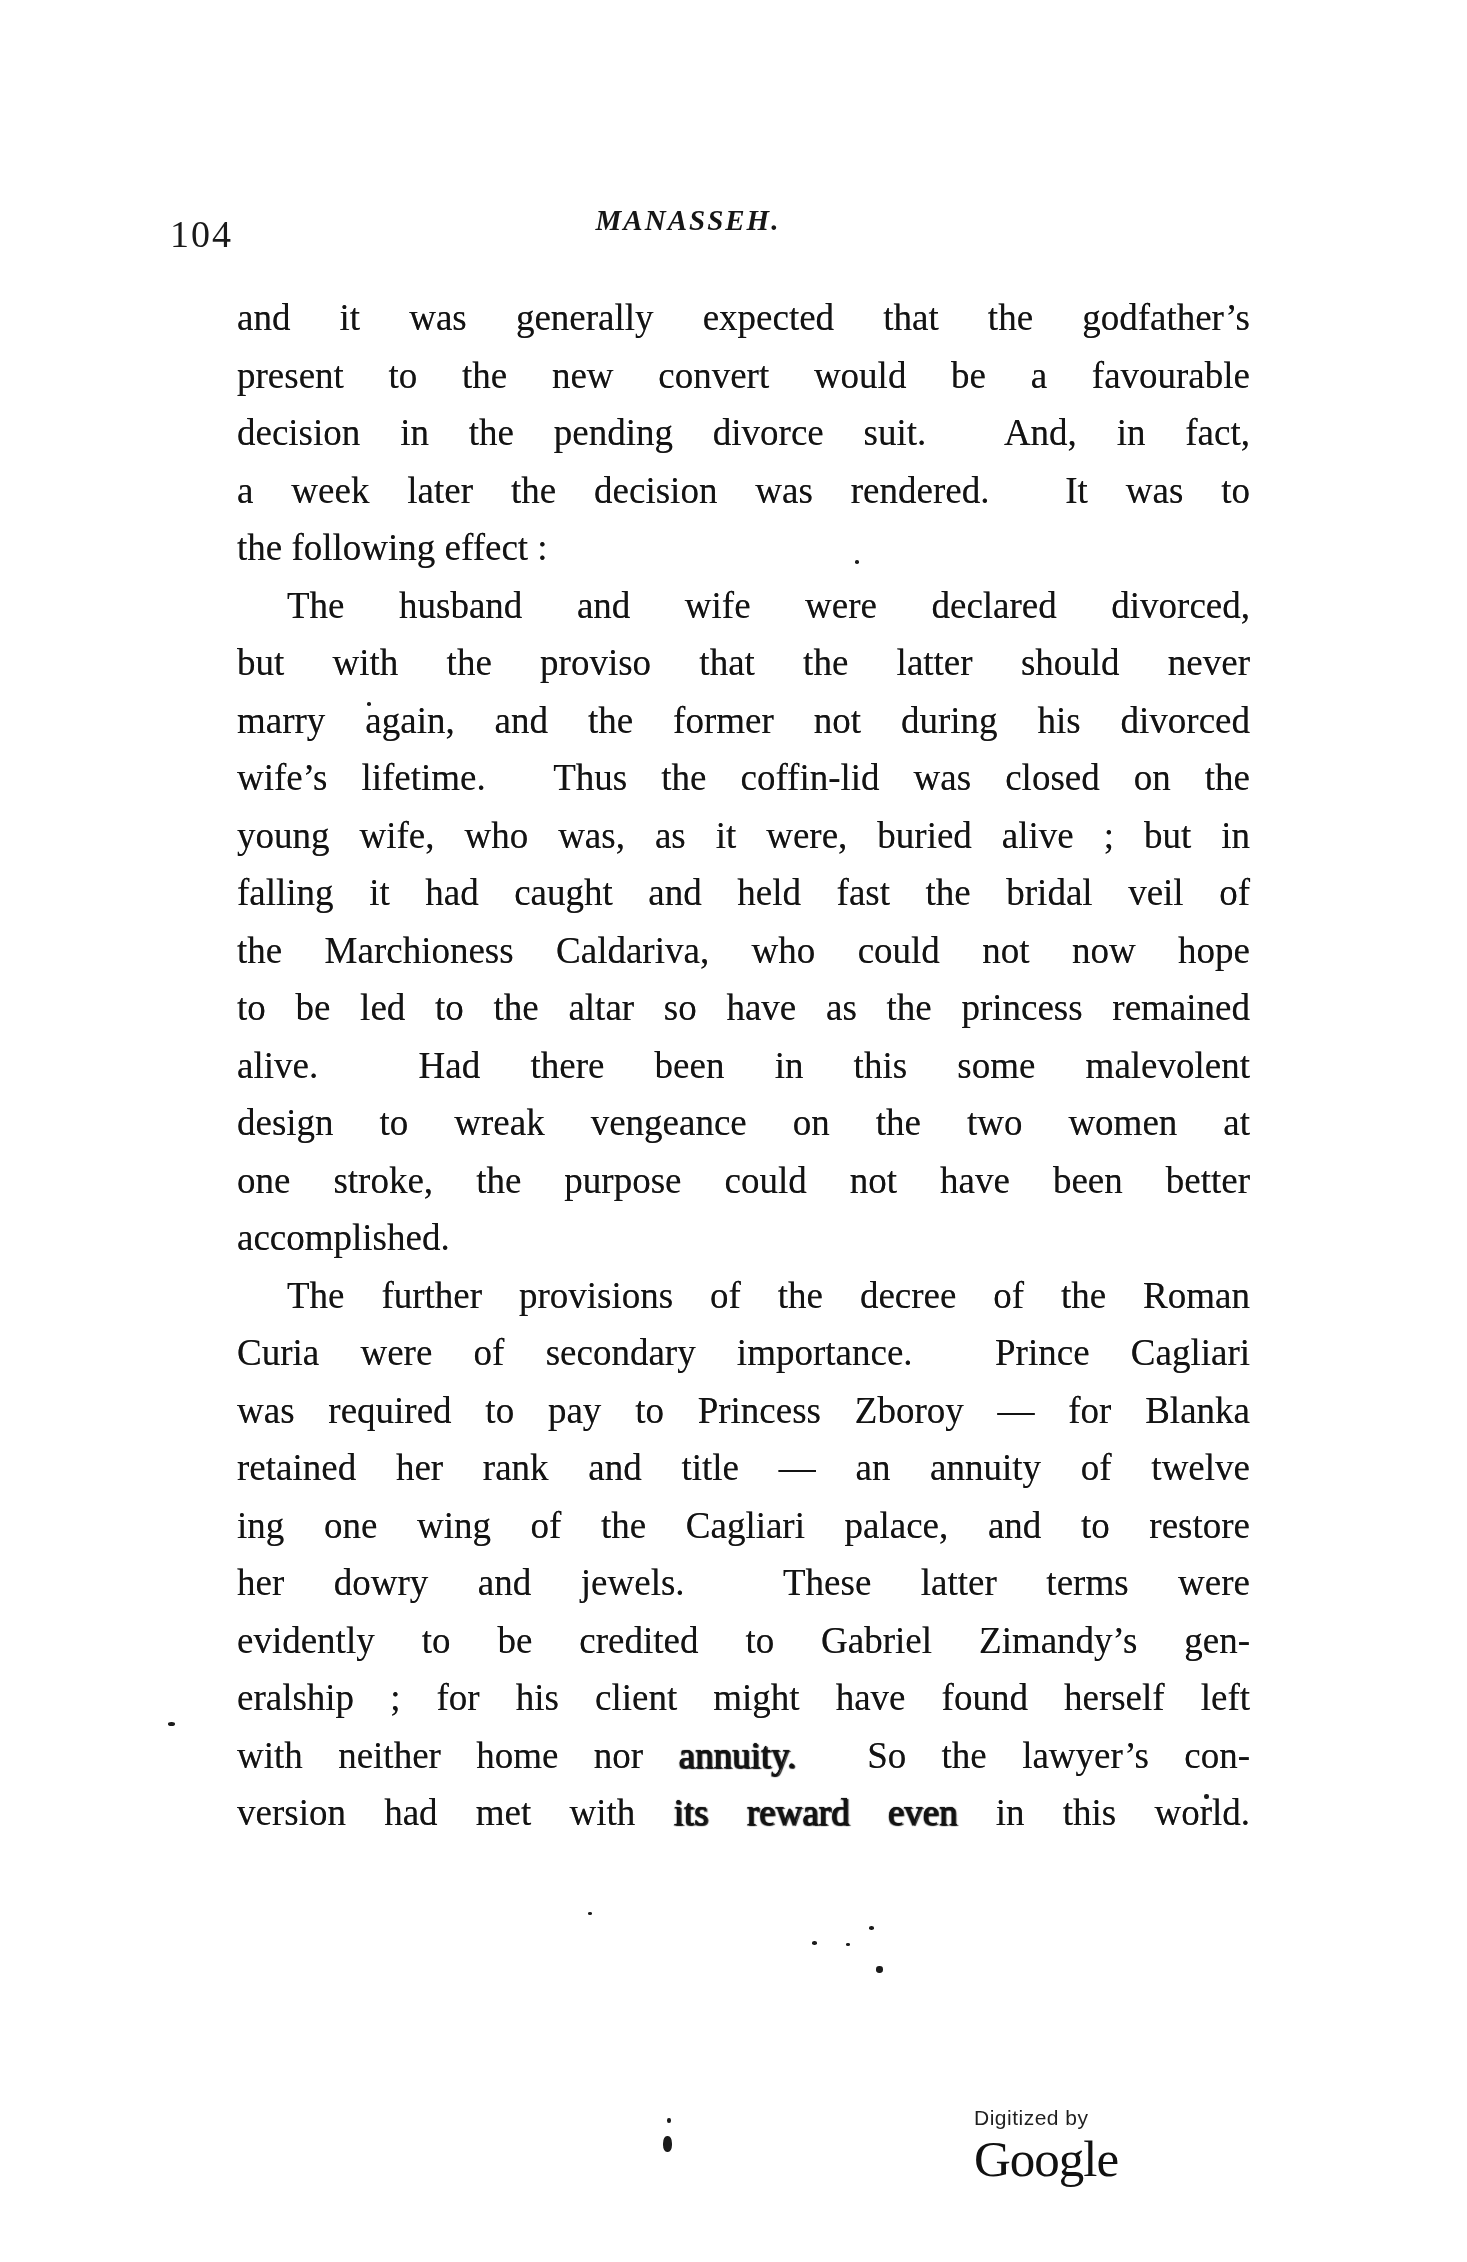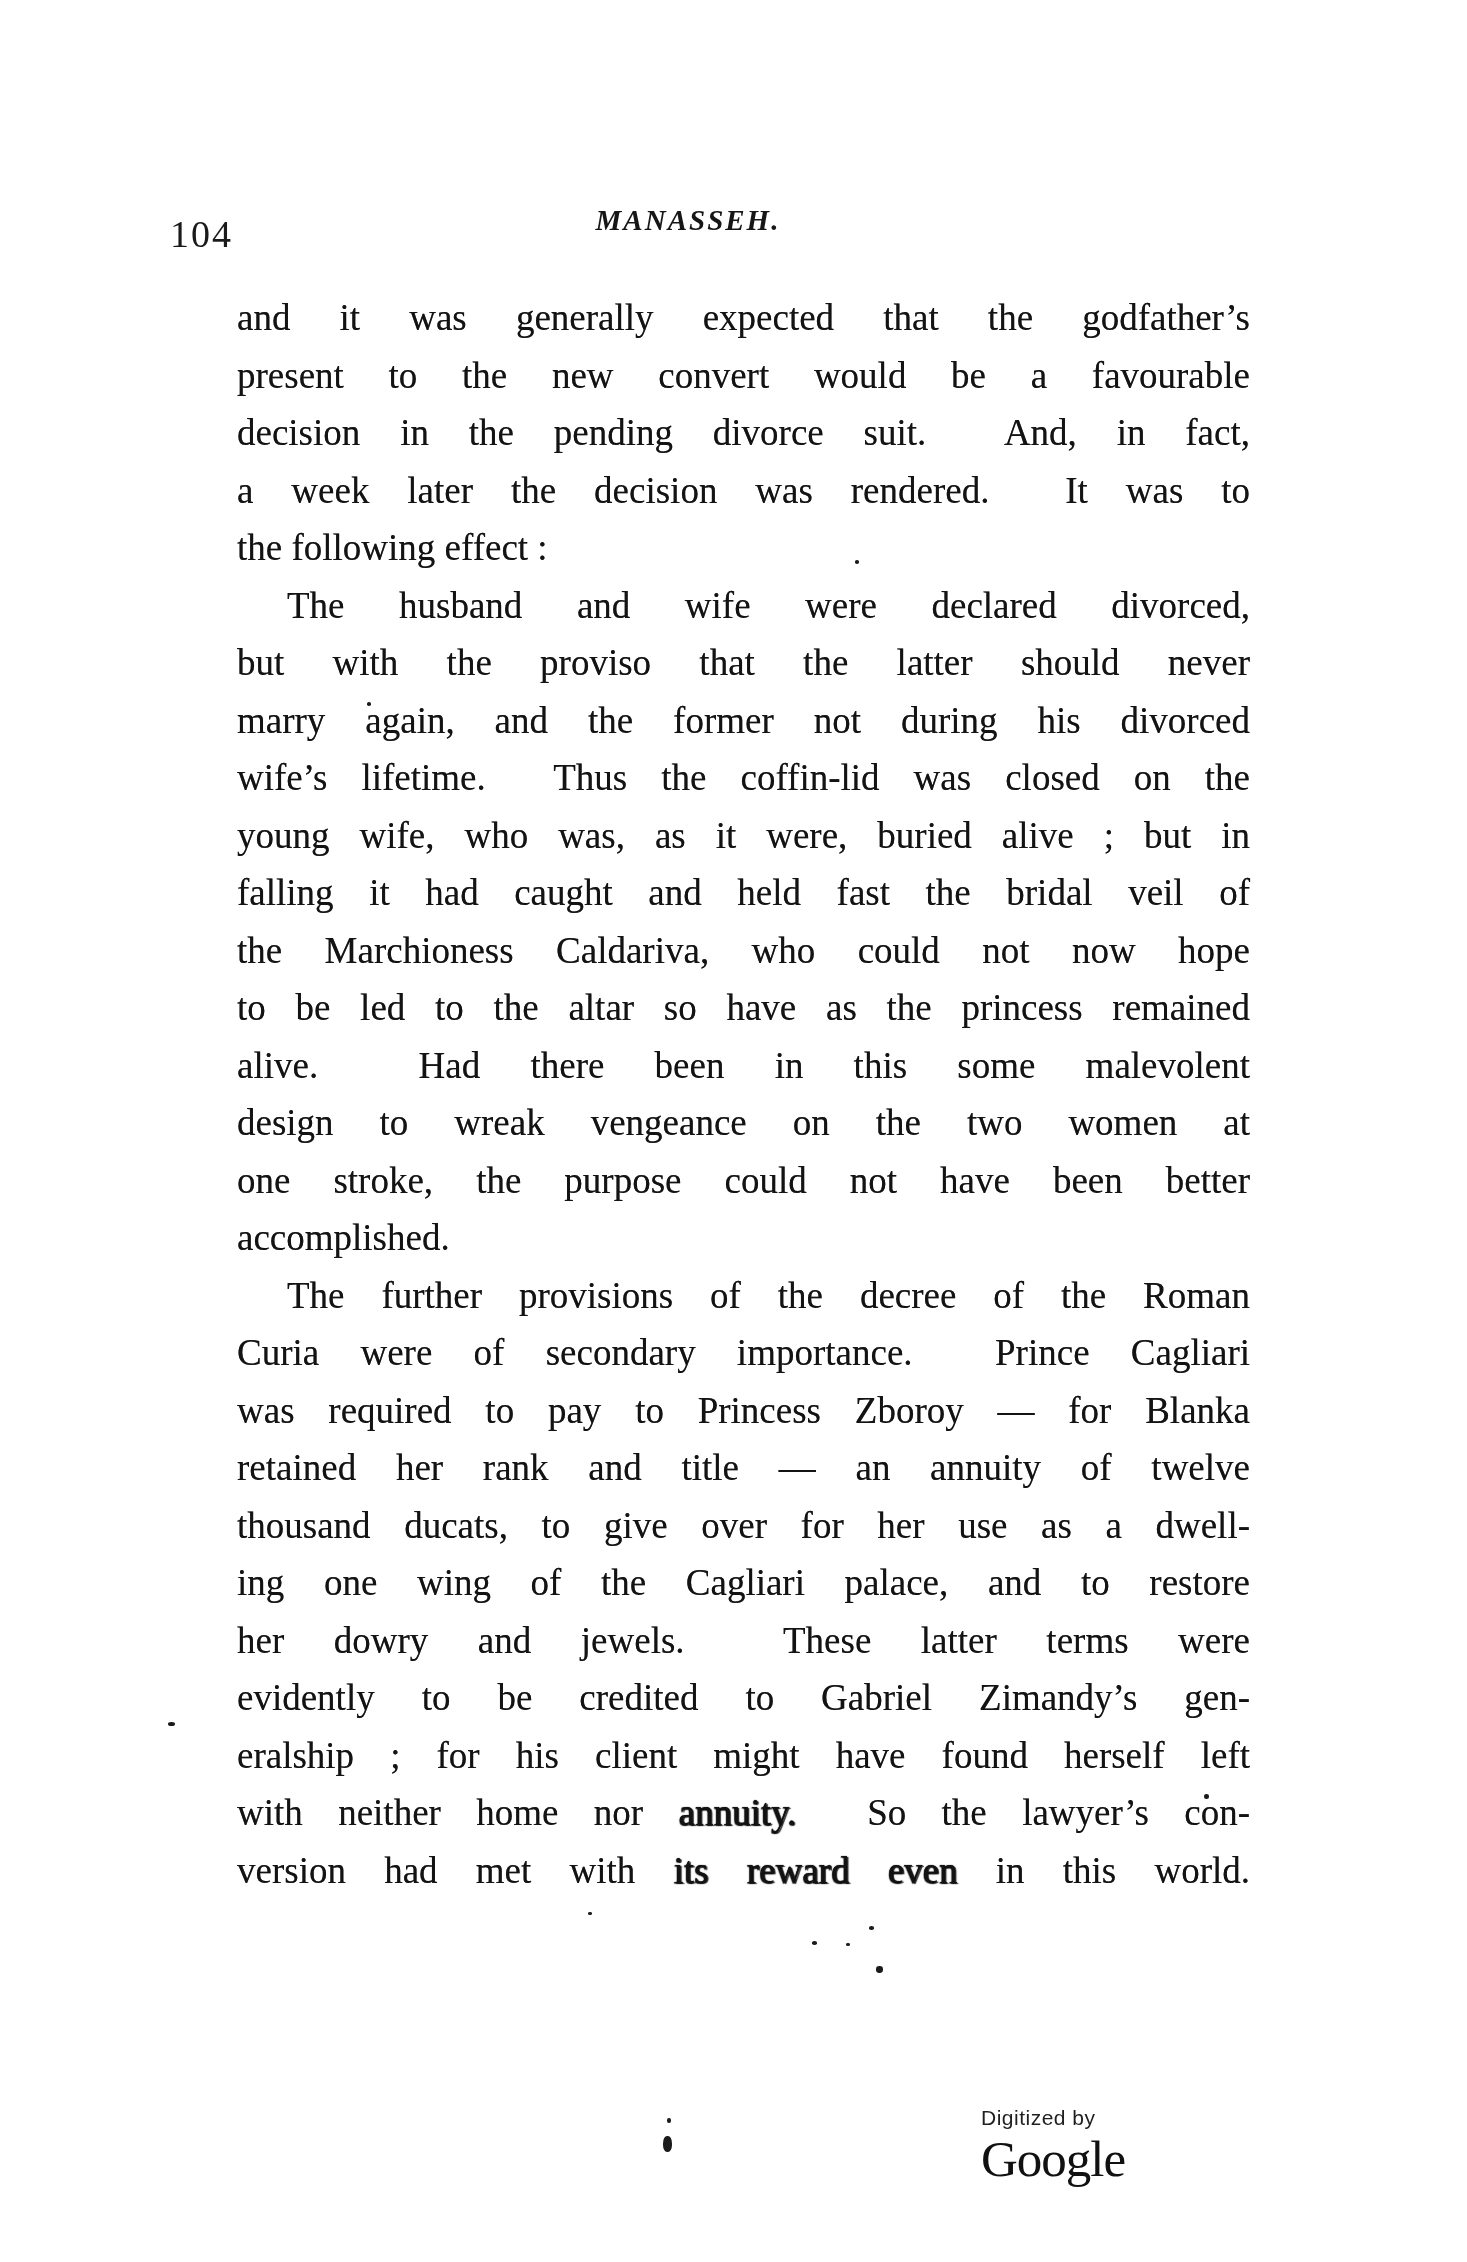--- a/index.html
+++ b/index.html
@@ -45,21 +45,21 @@
   .footer{
     position:absolute;left:966px;top:2106px;
     display:flex;align-items:baseline;flex-direction:column;
   }
   .digitized{
     font-family:"Liberation Sans","DejaVu Sans",sans-serif;
     font-size:21px;color:#1f1f1f;letter-spacing:0.5px;
   }
   .google{
     font-family:"Liberation Serif","DejaVu Serif",serif;
-    font-size:51px;color:#111111;margin-left:15px;letter-spacing:-1px;
+    font-size:51px;color:#111111;margin-left:8px;letter-spacing:-1px;
   }
 </style>
 </head>
 <body>
 
 <div class="page">
 
   <div class="page-number">104</div>
 
   <div class="running-head">MANASSEH.</div>
@@ -79,21 +79,20 @@
       <div class="line just"><span>the Marchioness Caldariva, who could not now hope</span></div>
       <div class="line just"><span>to be led to the altar so have as the princess remained</span></div>
       <div class="line just"><span>alive.&nbsp; Had there been in this some malevolent</span></div>
       <div class="line just"><span>design to wreak vengeance on the two women at</span></div>
       <div class="line just"><span>one stroke, the purpose could not have been better</span></div>
       <div class="line"><span>accomplished.</span></div>
       <div class="line just indent"><span>The further provisions of the decree of the Roman</span></div>
       <div class="line just"><span>Curia were of secondary importance.&nbsp; Prince Cagliari</span></div>
       <div class="line just"><span>was required to pay to Princess Zboroy — for Blanka</span></div>
       <div class="line just"><span>retained her rank and title — an annuity of twelve</span></div>
-      <div class="line just"><span>thousand ducats, to give over for her use as a dwell-</span></div>
       <div class="line just"><span>ing one wing of the Cagliari palace, and to restore</span></div>
       <div class="line just"><span>her dowry and jewels.&nbsp; These latter terms were</span></div>
       <div class="line just"><span>evidently to be credited to Gabriel Zimandy’s gen-</span></div>
       <div class="line just"><span>eralship ; for his client might have found herself left</span></div>
       <div class="line just"><span>with neither home nor </span><span class="smudge">annuity.</span><span>&nbsp; So the lawyer’s con-</span></div>
       <div class="line just"><span>version had met with </span><span class="smudge">its reward even</span><span> in this world.</span></div>
     </div>
 
   <div class="footer">
     <span class="digitized">Digitized by</span>

